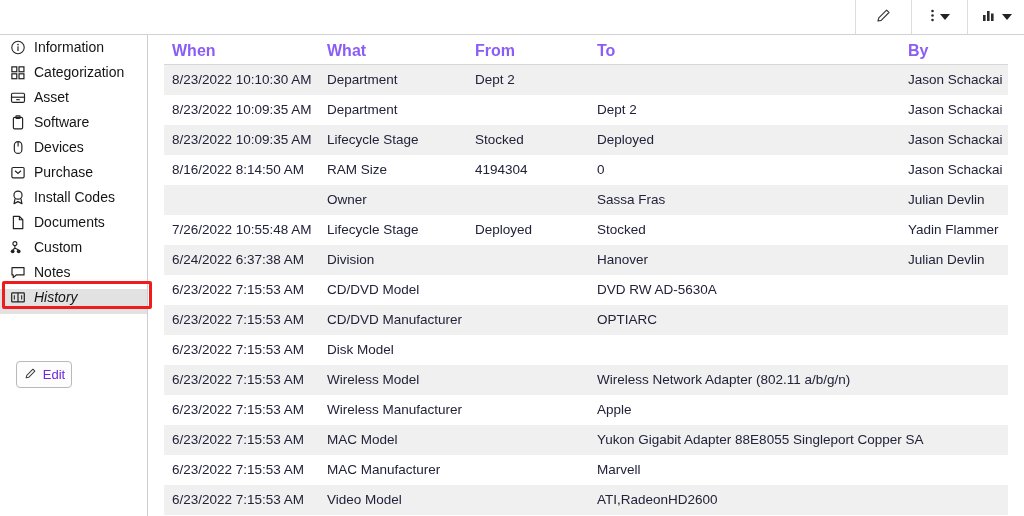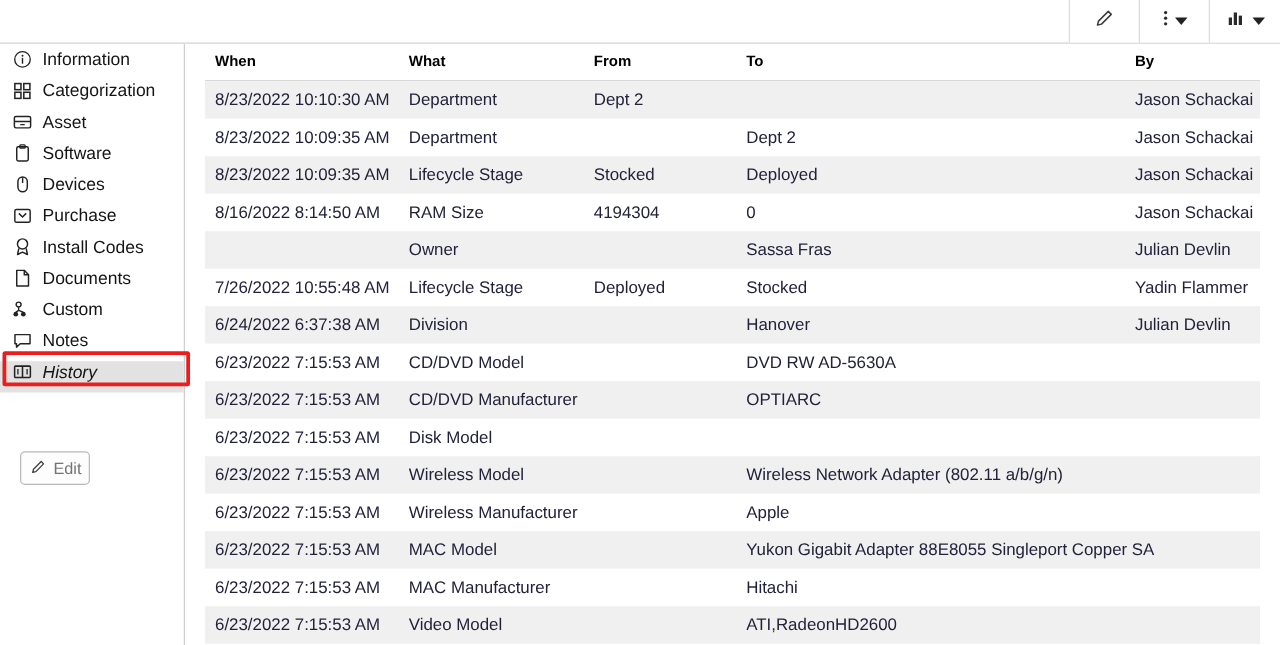--- a/index.html
+++ b/index.html
@@ -81,36 +81,36 @@
     width:150px; height:28px;
     border:3px solid #ee1c1c; border-radius:2px;
     pointer-events:none; z-index:25;
   }
 
   .editbtn {
     position:absolute; left:16px; top:326px;
     width:56px; height:27px;
     display:flex; align-items:center; justify-content:center; gap:5px;
     border:1px solid #b9b9b9; border-radius:4px;
-    background:#fdfdfd; font-size:13px; color:#737373; cursor:pointer;
+    background:#fdfdfd; font-size:13px; color:#6d28d9; cursor:pointer;
   }
 
   
   .table-wrap {
     position:absolute; left:164px; top:35px;
     width:860px; height:481px;
     background:#fff; overflow:hidden;
   }
   .thead {
     position:relative; height:30px; width:844px;
     border-bottom:1px solid #d7d7d7; background:#fff;
   }
   .th {
     position:absolute; top:7px;
-    font-size:12px; font-weight:bold; color:#000000; white-space:nowrap;
+    font-size:16px; font-weight:bold; color:#8b5cf6; white-space:nowrap;
   }
   .row {
     position:relative; height:30px; width:844px;
   }
   .row.odd  { background:#f0f0f0; }
   .row.even { background:#ffffff; }
   .cell {
     position:absolute; top:7px;
     font-size:13.5px; color:#22223a; white-space:nowrap;
     overflow:hidden;
@@ -387,21 +387,21 @@
           <div class="cell c-when">6/23/2022 7:15:53 AM</div>
           <div class="cell c-what">MAC Model</div>
           <div class="cell c-from"></div>
           <div class="cell c-to">Yukon Gigabit Adapter 88E8055 Singleport Copper SA</div>
           <div class="cell c-by"></div>
         </div>
         <div class="row even">
           <div class="cell c-when">6/23/2022 7:15:53 AM</div>
           <div class="cell c-what">MAC Manufacturer</div>
           <div class="cell c-from"></div>
-          <div class="cell c-to">Hitachi</div>
+          <div class="cell c-to">Marvell</div>
           <div class="cell c-by"></div>
         </div>
         <div class="row odd">
           <div class="cell c-when">6/23/2022 7:15:53 AM</div>
           <div class="cell c-what">Video Model</div>
           <div class="cell c-from"></div>
           <div class="cell c-to">ATI,RadeonHD2600</div>
           <div class="cell c-by"></div>
         </div>
       </div>

